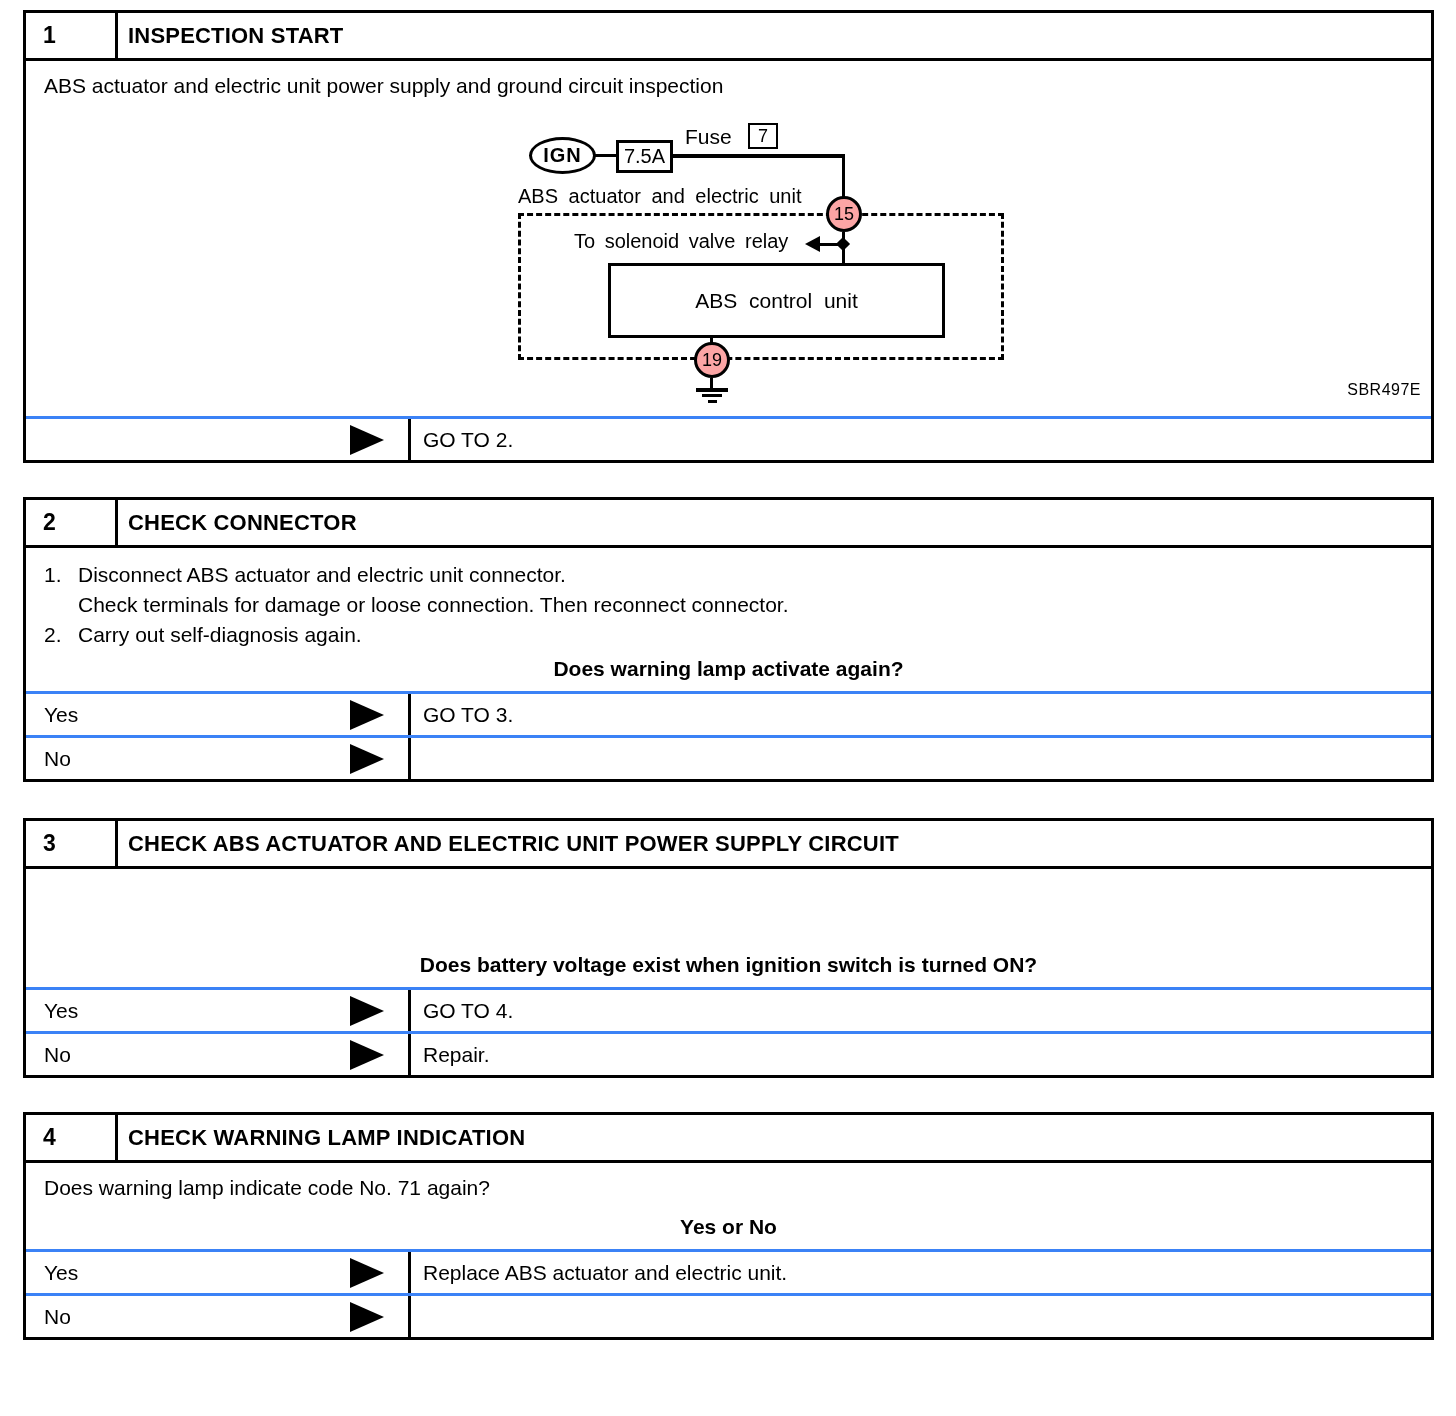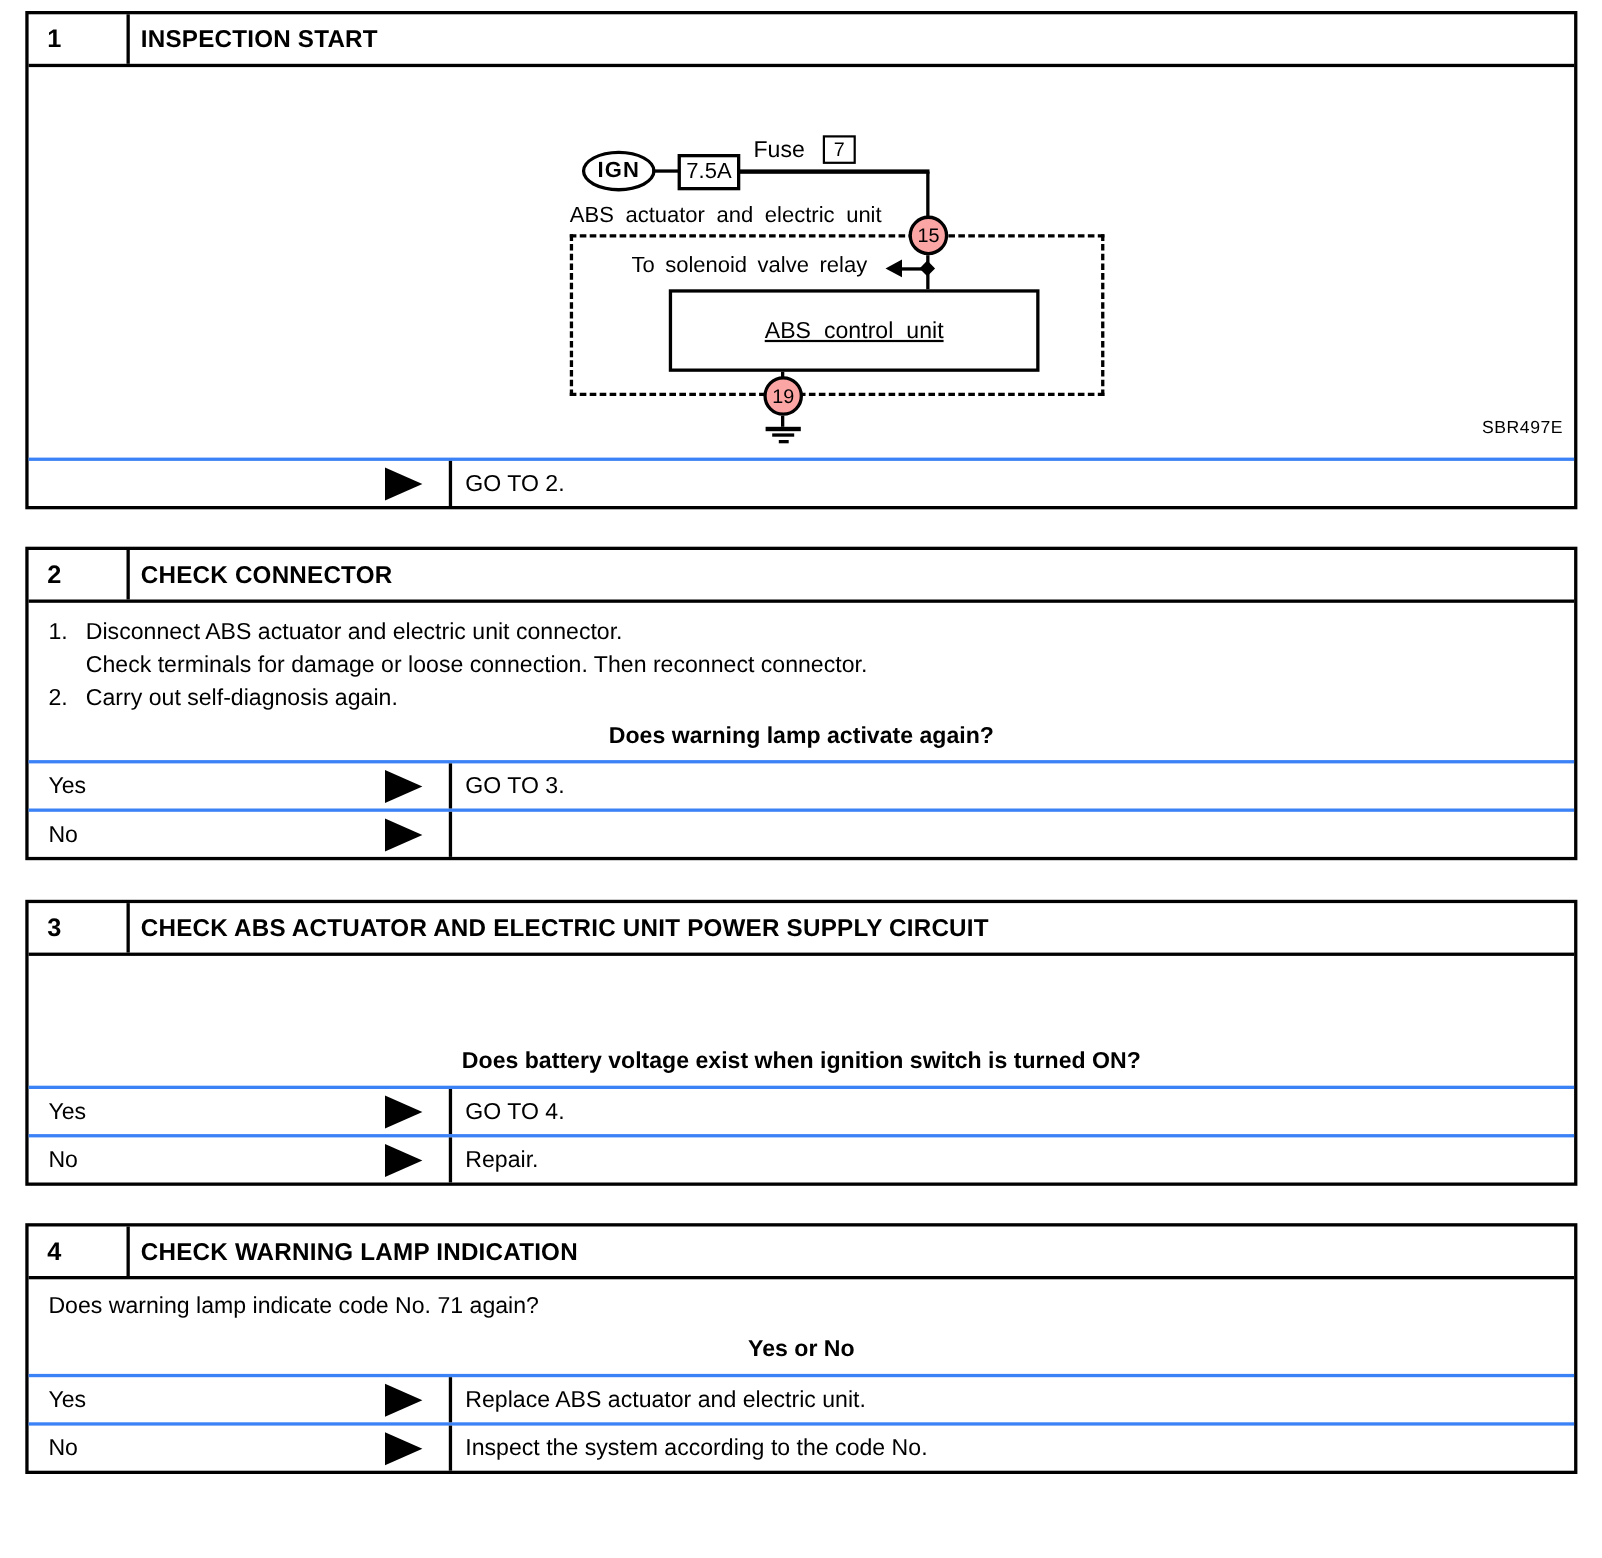--- a/index.html
+++ b/index.html
@@ -63,38 +63,39 @@
   .node-circle{width:36px;height:36px;border:3px solid #000;border-radius:50%;background:#fca5a5;
     display:flex;align-items:center;justify-content:center;font-size:18px;z-index:2;}
   .node-15{left:800px;top:135px;}
   .w-down2{left:816px;top:171px;width:3px;height:33px;}
   .junction{left:812px;top:178px;width:10px;height:10px;background:#000;transform:rotate(45deg);}
   .arrow-line{left:794px;top:182px;width:22px;height:3px;}
   .arrow-head-left{left:779px;top:175px;width:0;height:0;
     border-right:15px solid #000;border-top:8px solid transparent;border-bottom:8px solid transparent;}
   .relay-label{left:548px;top:169px;font-size:20px;word-spacing:4px;white-space:nowrap;}
   .control-box{left:582px;top:202px;width:337px;height:75px;border:3px solid #000;background:#fff;z-index:1;
-    display:flex;align-items:center;justify-content:center;font-size:21px;word-spacing:6px;text-decoration:underline;}
+    display:flex;align-items:center;justify-content:center;font-size:21px;word-spacing:6px;}
   .w-down3{left:684px;top:276px;width:3px;height:7px;}
   .node-19{left:668px;top:281px;}
   .w-down4{left:684px;top:317px;width:3px;height:10px;}
   .gnd-bar1{left:670px;top:327px;width:32px;height:4px;}
   .gnd-bar2{left:676px;top:333px;width:20px;height:3px;}
   .gnd-bar3{left:682px;top:339px;width:9px;height:3px;}
   .figure-code{right:10px;top:320px;font-size:16px;letter-spacing:.5px;}
 </style>
 </head>
 <body>
 
 <div class="box" id="box1">
   <div class="title-row">
     <div class="num-cell">1</div>
     <div class="title-cell">INSPECTION START</div>
   </div>
   <div class="body">
+    <div class="desc">ABS actuator and electric unit power supply and ground circuit inspection</div>
 
     <div class="dg ign-oval">IGN</div>
     <div class="dg wire w-ign-fuse"></div>
     <div class="dg fuse-box">7.5A</div>
     <div class="dg fuse-label">Fuse</div>
     <div class="dg fuse-num-box">7</div>
     <div class="dg wire w-fuse-run"></div>
     <div class="dg wire w-down1"></div>
     <div class="dg unit-label">ABS actuator and electric unit</div>
     <div class="dg dashed-box"></div>
@@ -194,15 +195,14 @@
       <span>Yes</span>
       <span class="tri-right"></span>
     </div>
     <div class="result-right">Replace ABS actuator and electric unit.</div>
   </div>
   <div class="result-row">
     <div class="result-left">
       <span>No</span>
       <span class="tri-right"></span>
     </div>
-    <div class="result-right">Inspect the system according to the code No.</div>
   </div>
 </div>
 
 </body></html>

